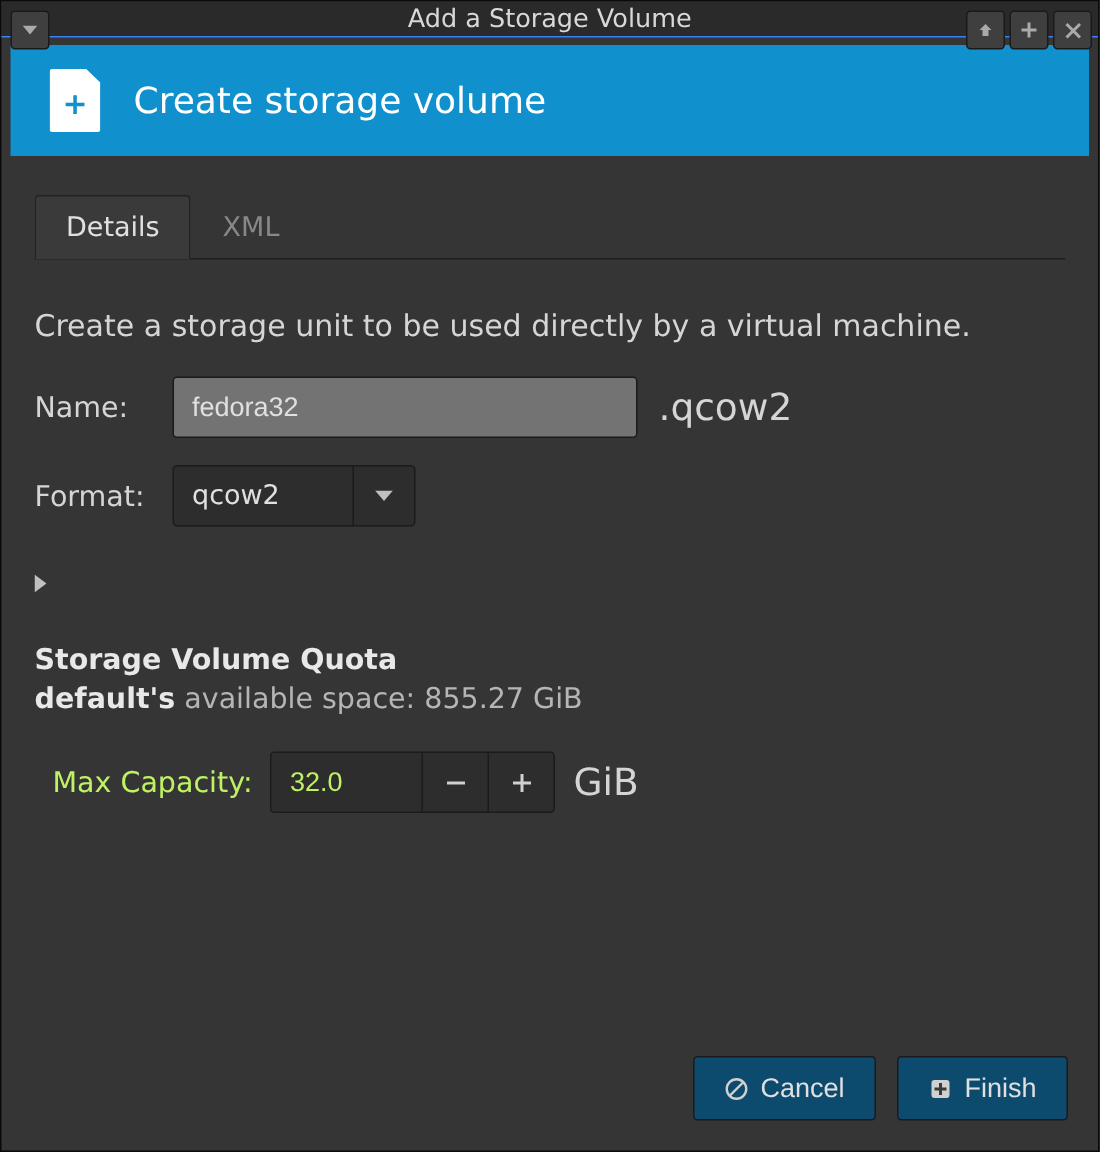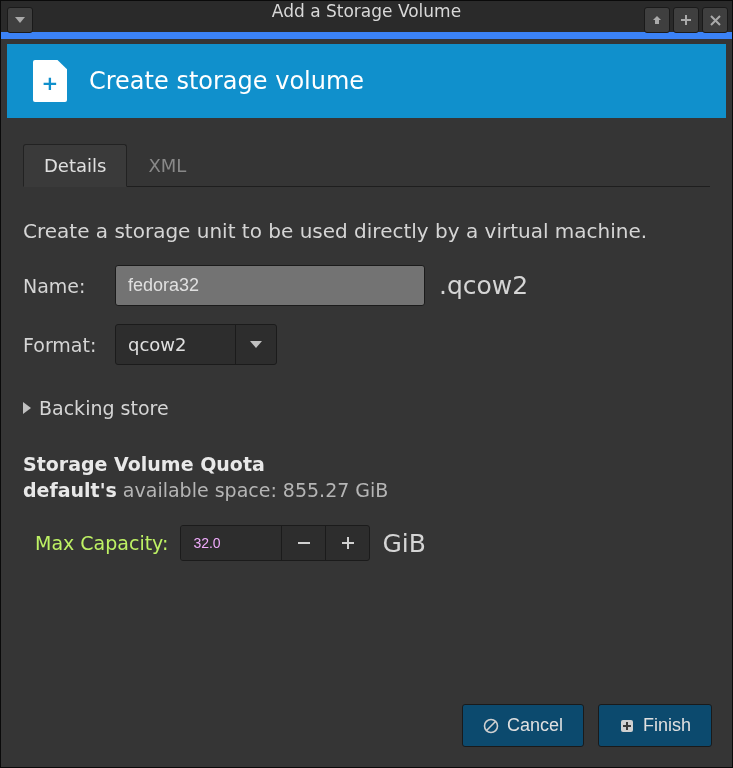--- a/index.html
+++ b/index.html
@@ -15,24 +15,25 @@
     .window {
       width: 733px;
       height: 768px;
       background: #353535;
       border: 1px solid #0a0a0a;
       display: flex;
       flex-direction: column;
     }
     .titlebar {
       background: #2a2a2a;
-      height: 38px;
-      display: flex;
+      height: 24px;
+      display: flex;
+      align-items: center;
       position: relative;
-      border-bottom: 7px solid #3b82f6;
+      border-bottom: 1px solid #3b82f6;
     }
     .title-menu {
       position: absolute;
       left: 6px;
       top: 6px;
       width: 26px;
       height: 26px;
       background: #3f3f3f;
       border: 1px solid #1a1a1a;
       border-radius: 3px;
@@ -220,22 +221,22 @@
       display: flex;
       border: 1px solid #1b1b1b;
       border-radius: 3px;
       overflow: hidden;
       background: #2d2d2d;
     }
     .spin-input {
       background: #2d2d2d;
       border: none;
       padding: 9px 12px;
-      color: #f0abfc;
-      font-size: 14px;
+      color: #bef264;
+      font-size: 18px;
       width: 100px;
       outline: none;
     }
     .spin-btn {
       width: 44px;
       border-left: 1px solid #1b1b1b;
       display: flex;
       align-items: center;
       justify-content: center;
       cursor: pointer;
@@ -328,21 +329,20 @@
           </div>
         </div>
       </div>
 
       <div class="expander">
         <span class="expander-icon">
           <svg width="8" height="12" viewBox="0 0 8 12">
               <path d="M0 0 L8 6 L0 12 Z" fill="#c0c0c0"></path>
             </svg>
         </span>
-        <span>Backing store</span>
       </div>
 
       <div class="quota-title">Storage Volume Quota</div>
       <div class="quota-line">
         <b>default's</b><span> available space: 855.27 GiB</span>
       </div>
 
       <div class="cap-row">
         <div class="cap-label">Max Capacity:</div>
         <div class="spin-group">

